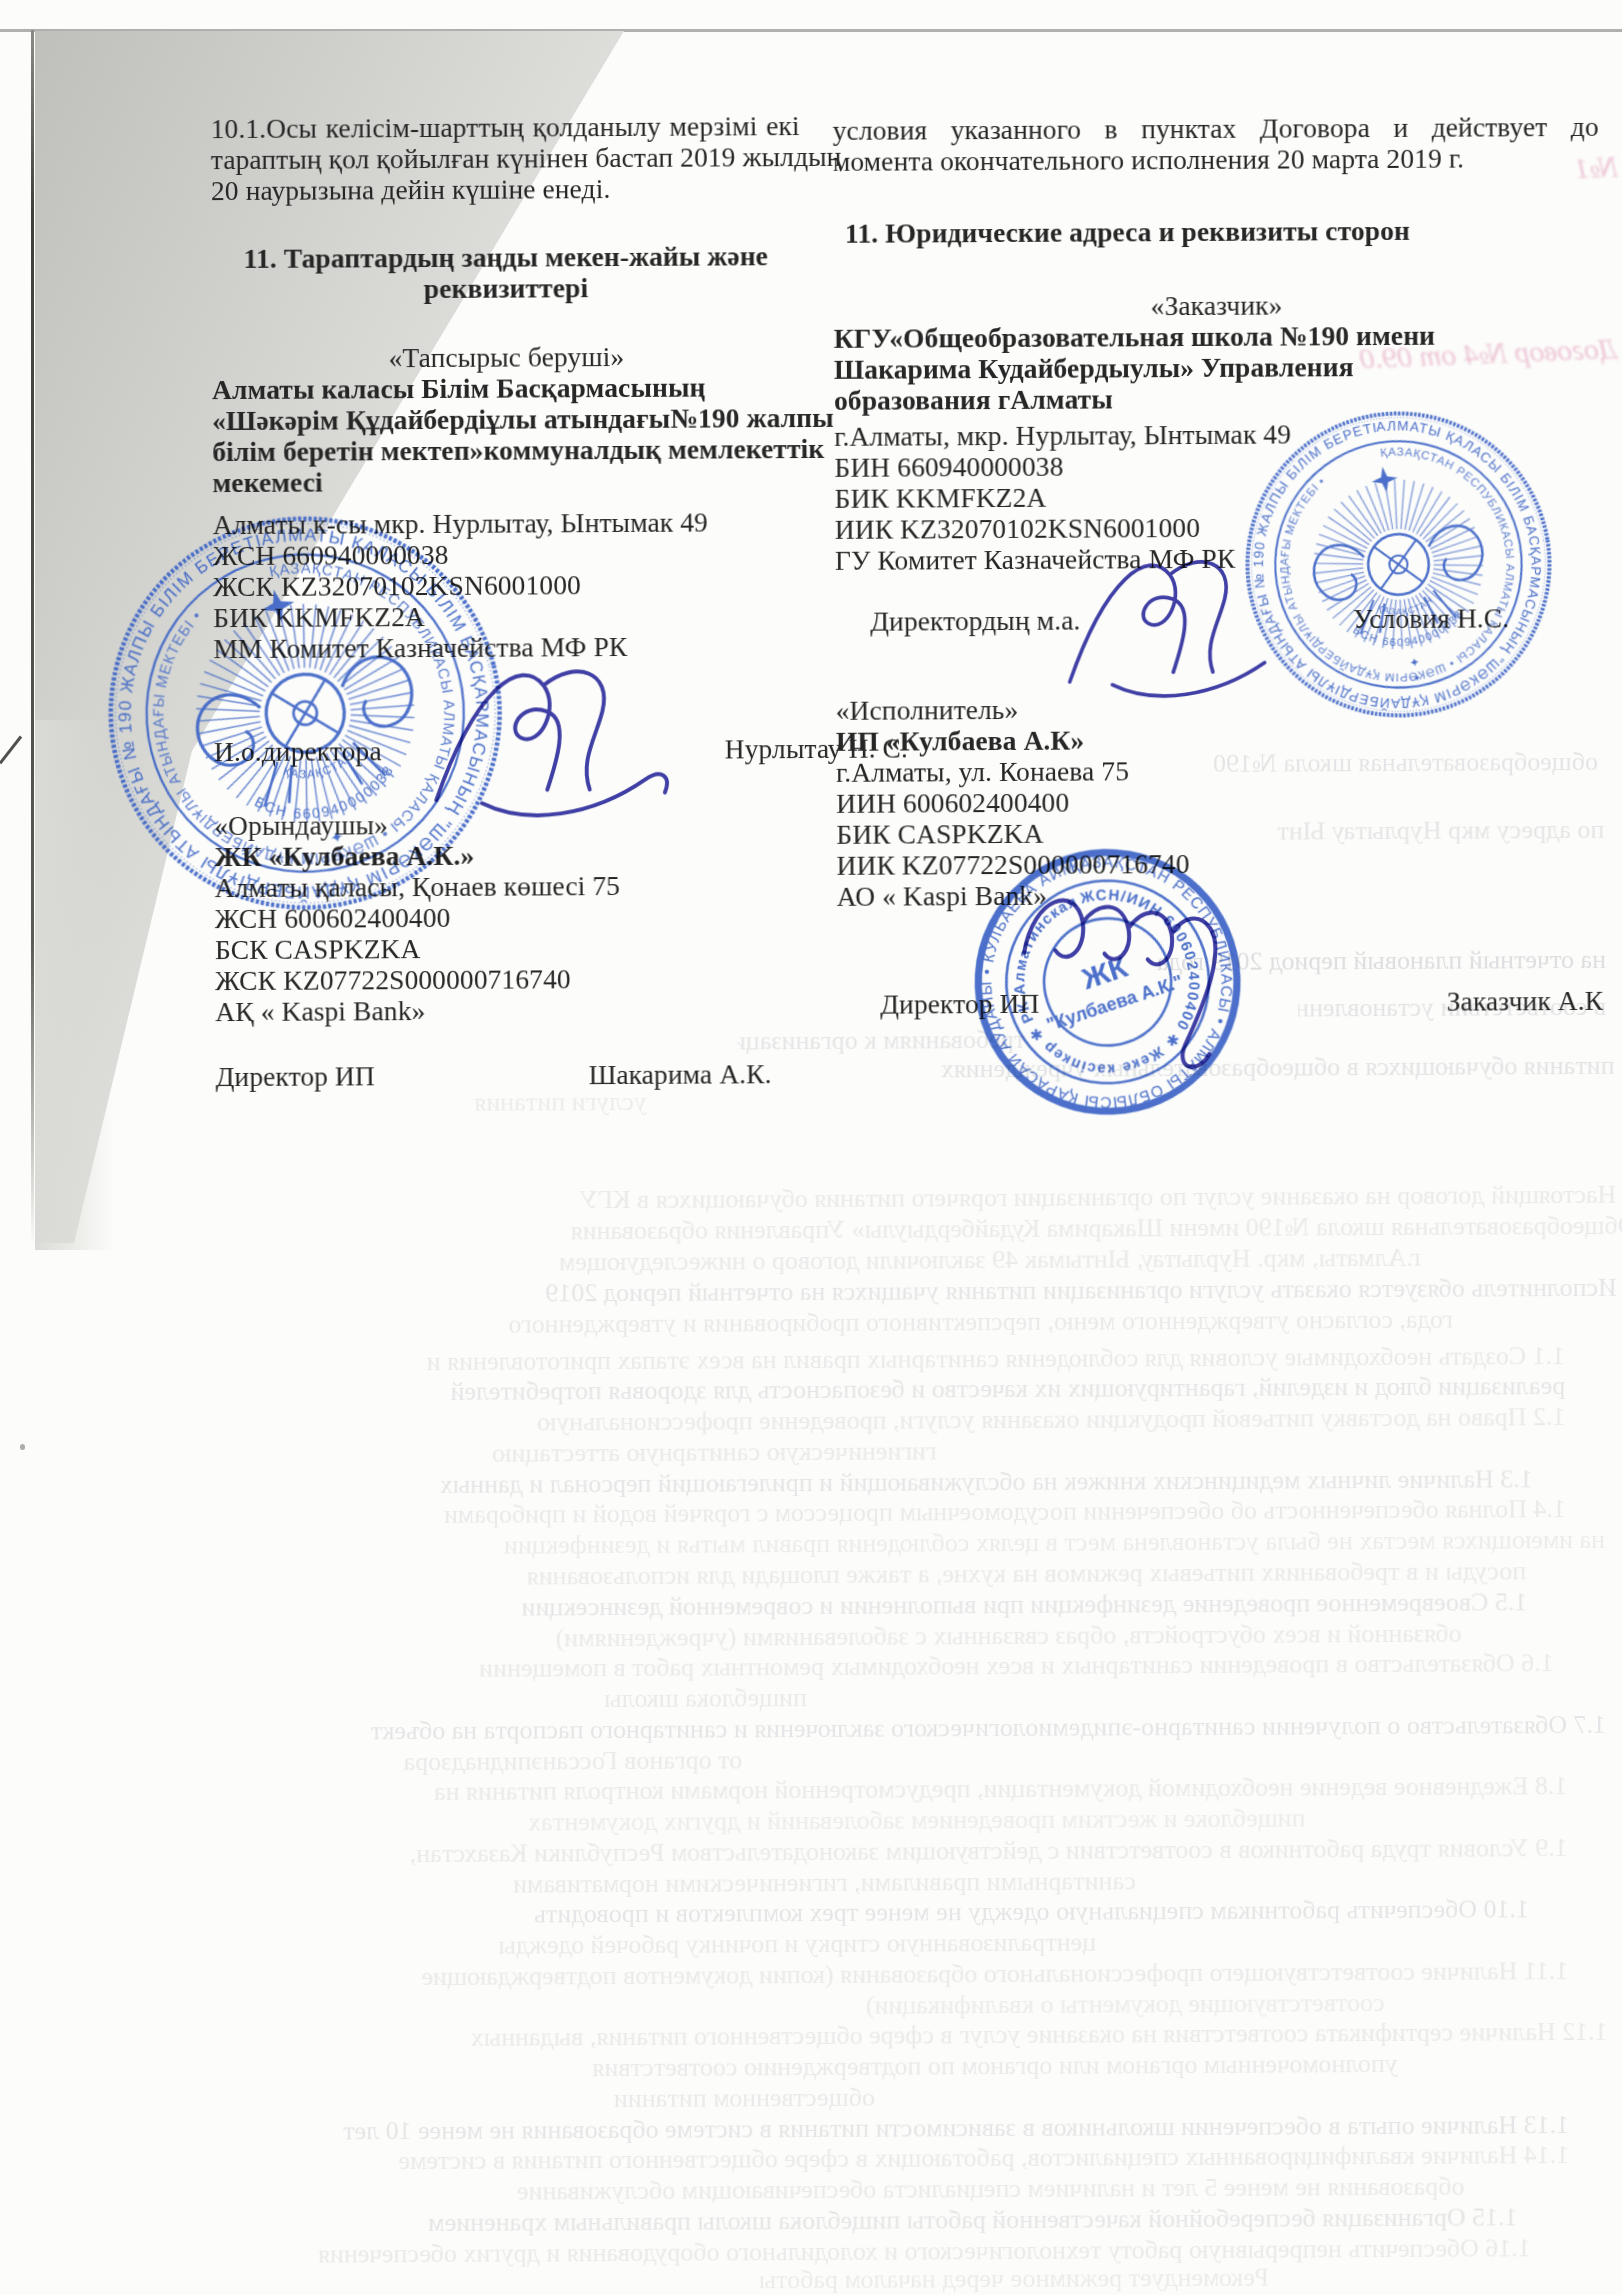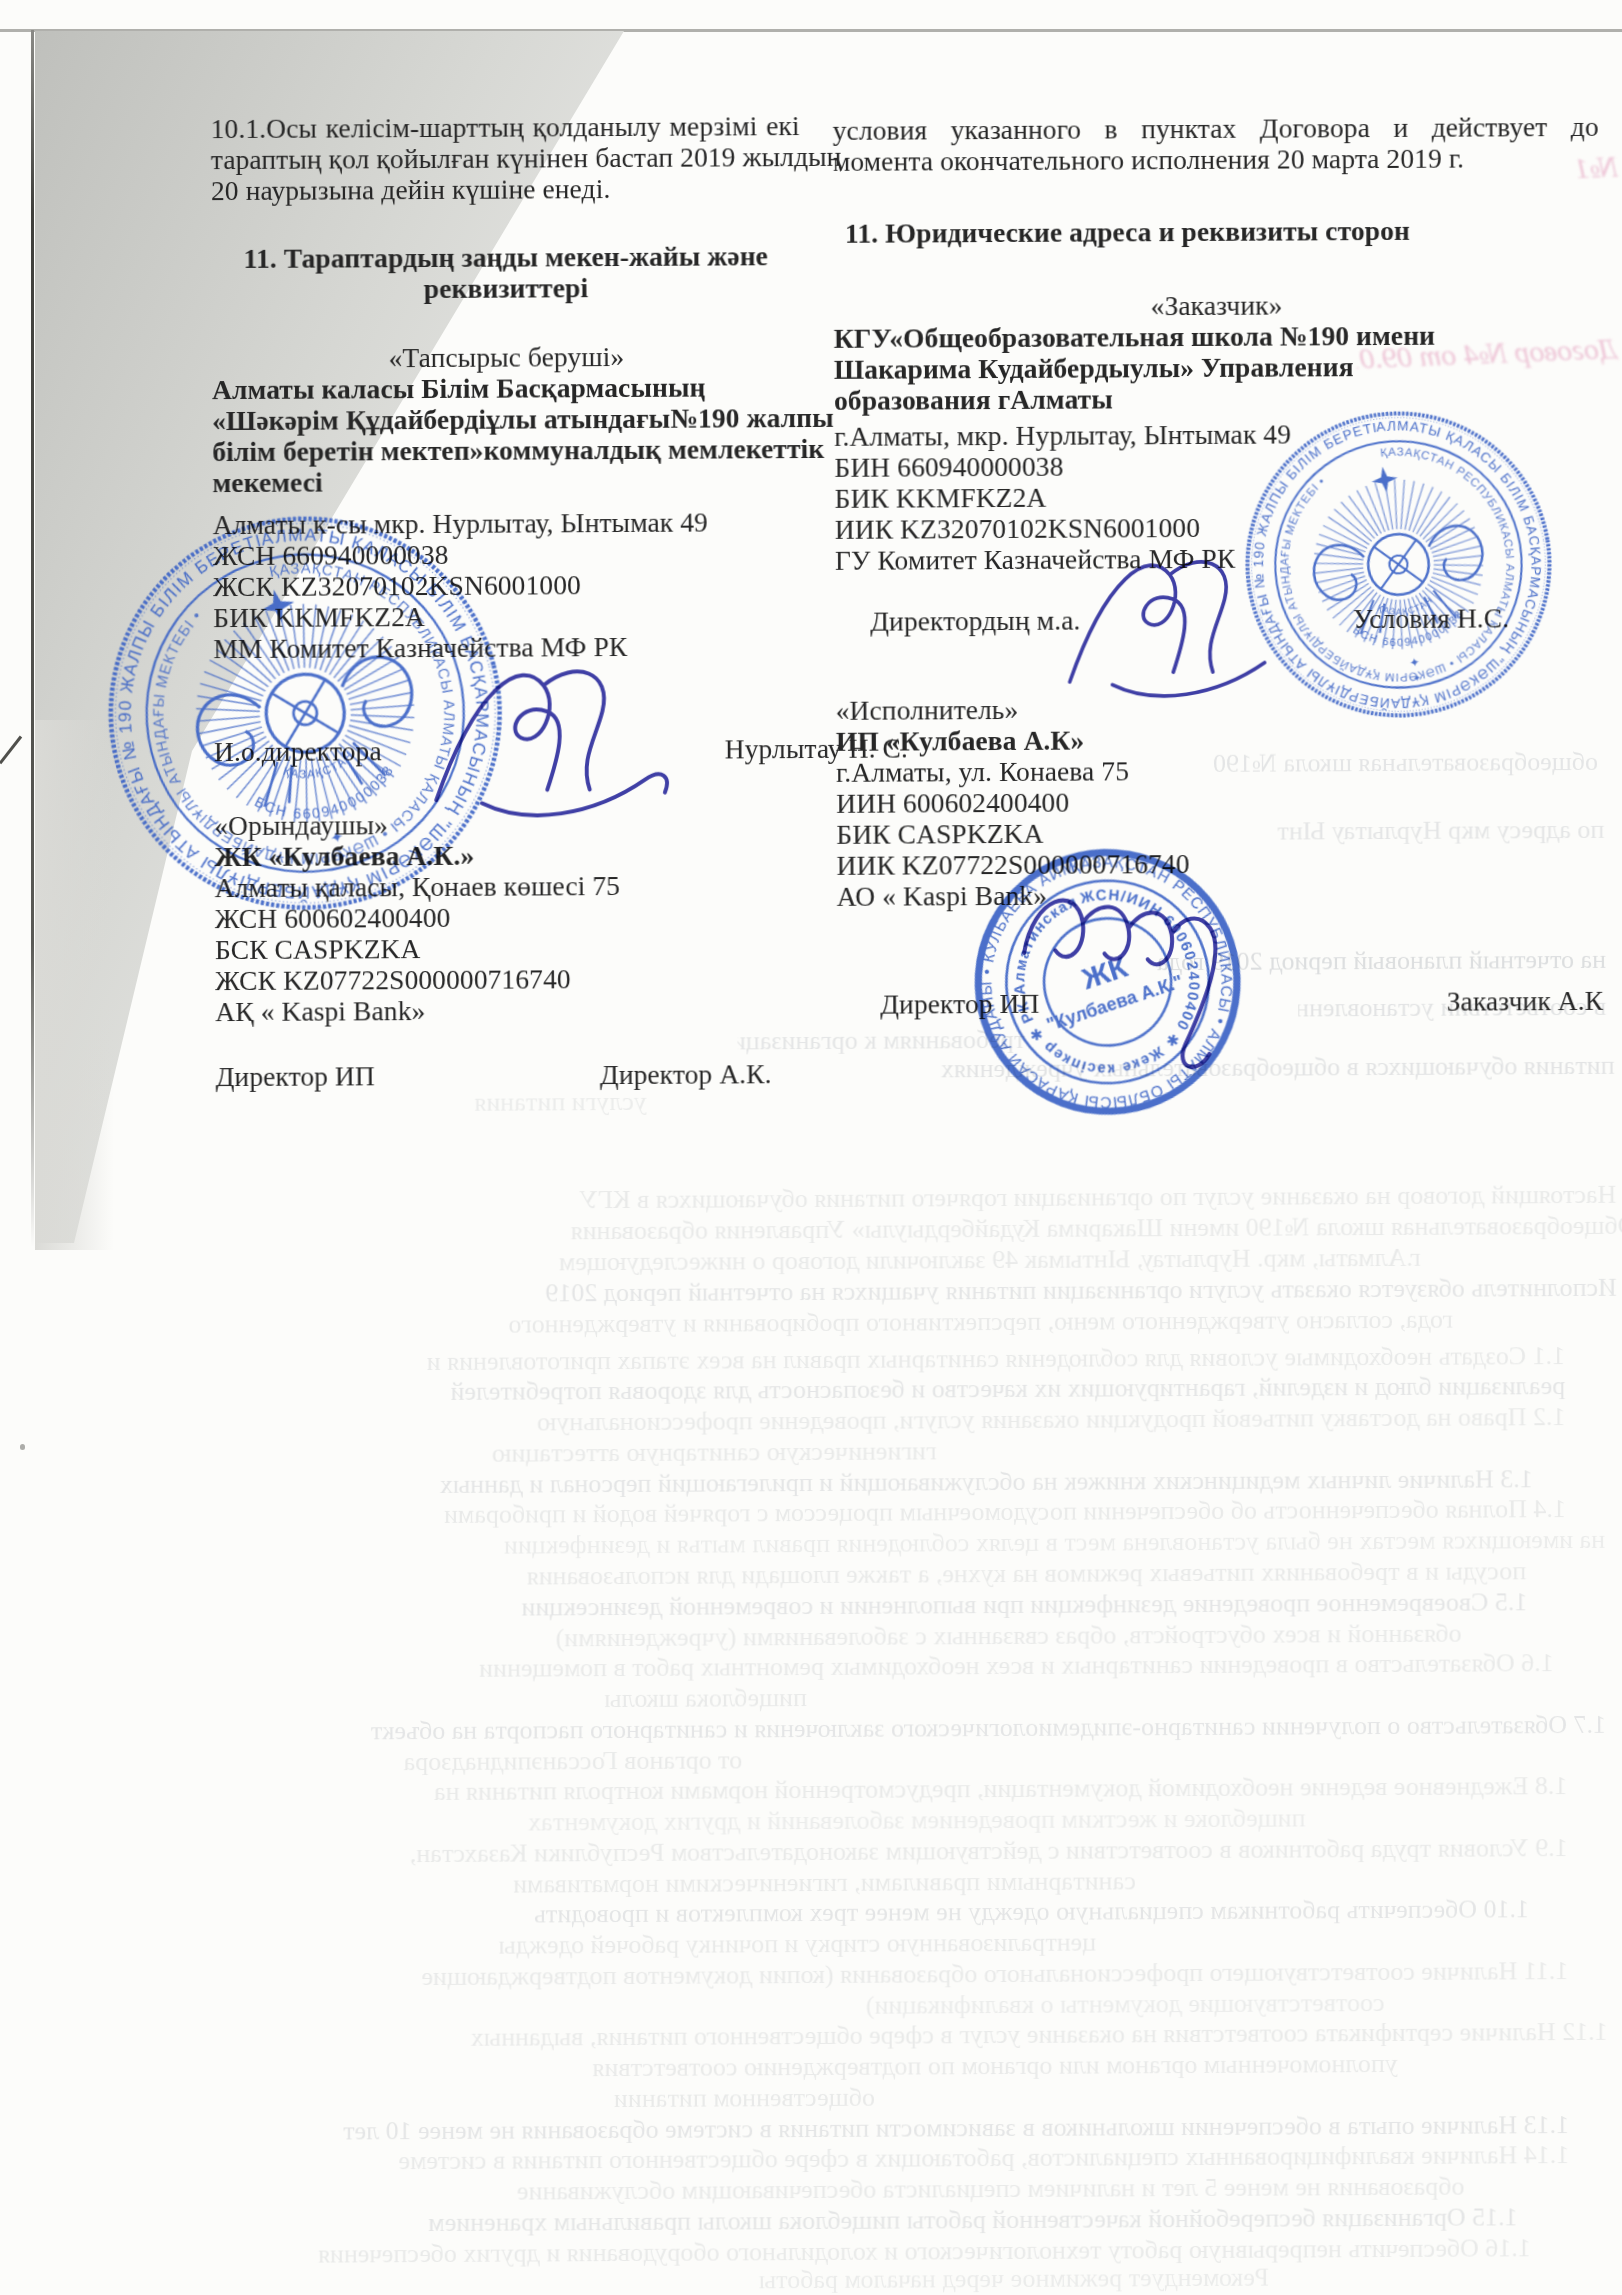--- a/index.html
+++ b/index.html
@@ -134,21 +134,21 @@
       <div style="margin-top:43px">«Орындаушы»</div>
       <div class="ln b">ЖК «Кулбаева А.К.»</div>
       <div class="ln">Алматы қаласы, Қонаев көшесі 75</div>
       <div class="ln"> ЖСН 600602400400</div>
       <div class="ln">БСК CASPKZKA</div>
       <div class="ln">ЖСК KZ07722S000000716740</div>
       <div class="ln">АҚ  « Kaspi Bank»</div>
 
       <div class="srow" style="margin-top:34px;padding-right:33px">
         <span>Директор ИП</span>
-        <span>Директор А.К.</span>
+        <span>Шакарима А.К.</span>
       </div>
     </div>
 
     <div class="col col-right">
       <div class="ln jl">условия указанного в пунктах Договора и действует до</div>
       <div class="ln">момента окончательного исполнения 20 марта 2019 г.</div>
 
       <div class="b" style="margin-top:41px;margin-left:11.8px">11.  Юридические адреса и реквизиты сторон</div>
 
       <div class="ctr" style="margin-top:43px">«Заказчик»</div>

